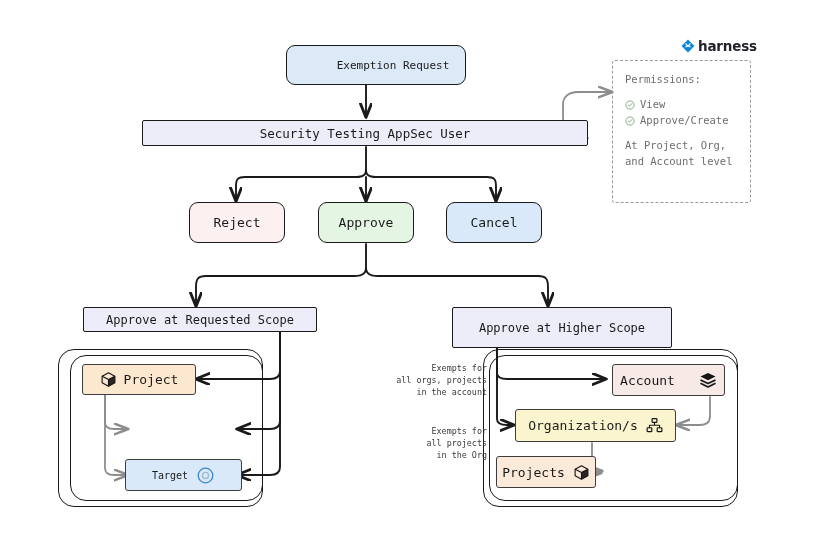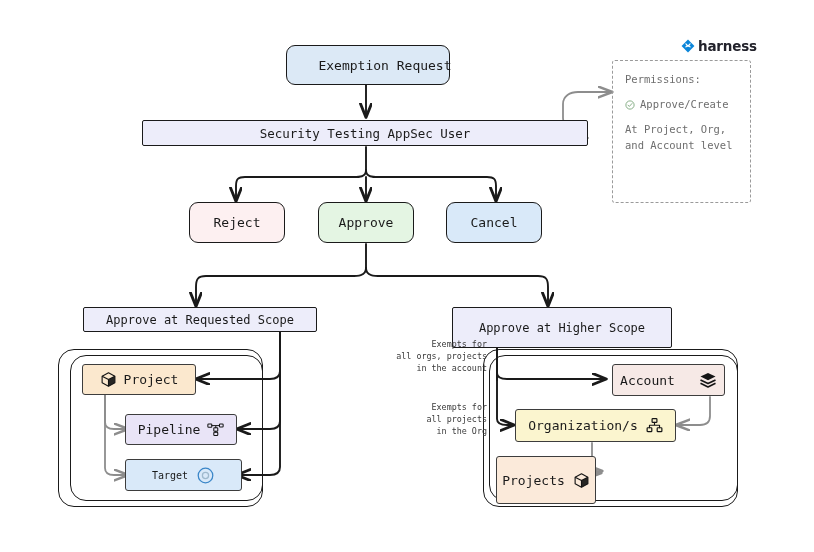--- a/index.html
+++ b/index.html
@@ -15,21 +15,21 @@
   .soft{border:1.3px solid #3d3d3d;border-radius:3px;}
   .ico{display:inline-flex;align-items:center;justify-content:center;vertical-align:middle;}
   .brand{position:absolute;display:flex;align-items:center;gap:3px;
          font-family:"DejaVu Sans","Liberation Sans",sans-serif;
          font-weight:bold;font-size:13.5px;color:#22222b;letter-spacing:-.2px;}
   .permbox{position:absolute;box-sizing:border-box;border:1.6px dashed #9a9a9a;
            border-radius:3px;color:#6e6e6e;font-size:10.5px;line-height:1.52;
            padding:11px 16px 0 12px;}
   .permrow{display:flex;align-items:center;gap:5px;}
   .edgelbl{position:absolute;color:#3a3a3a;font-size:8.4px;line-height:1.42;
-           text-align:right;white-space:pre;}
+           text-align:right;white-space:pre;margin-top:24px;}
   .grp{position:absolute;box-sizing:border-box;border:1.6px solid #1a1a1a;border-radius:16px;}
 </style>
 </head>
 <body>
 
 <div id="stage">
 
   <svg class="layer">
     <defs>
       <marker id="ar" markerWidth="9" markerHeight="9" refX="7.4" refY="3.2" orient="auto" markerUnits="strokeWidth">
@@ -102,28 +102,37 @@
   <div class="permbox" style="left:612px;top:60px;width:139px;height:143px;">
     <div>Permissions:</div>
     <div style="height:9px"></div>
     <div class="permrow">
       <span class="ico">
         <svg width="10" height="10" viewBox="0 0 16 16">
           <circle cx="8" cy="8" r="6.6" fill="none" stroke="#6f9e6f" stroke-width="1.3"></circle>
           <path d="M4.8 8.2 L6.9 10.3 L11.2 5.6" fill="none" stroke="#6f9e6f" stroke-width="1.3" stroke-linecap="round" stroke-linejoin="round"></path>
         </svg>
       </span>
+      <span>View</span>
+    </div>
+    <div class="permrow">
+      <span class="ico">
+        <svg width="10" height="10" viewBox="0 0 16 16">
+          <circle cx="8" cy="8" r="6.6" fill="none" stroke="#6f9e6f" stroke-width="1.3"></circle>
+          <path d="M4.8 8.2 L6.9 10.3 L11.2 5.6" fill="none" stroke="#6f9e6f" stroke-width="1.3" stroke-linecap="round" stroke-linejoin="round"></path>
+        </svg>
+      </span>
       <span>Approve/Create</span>
     </div>
     <div style="height:9px"></div>
     <div>At Project, Org,</div>
     <div>and Account level</div>
   </div>
 
-  <div class="nodebox rnd" style="left:286px;top:45px;width:164px;height:40px;background:#dce9f6;font-size:13px;padding-left:34px;">
+  <div class="nodebox rnd" style="left:286px;top:45px;width:180px;height:40px;background:#dce9f6;font-size:11px;padding-left:34px;">
     <span class="lbl">Exemption Request</span>
   </div>
 
   <div class="nodebox sq" style="left:142px;top:120px;width:446px;height:26px;background:#ededfa;font-size:12.5px;">
     <span class="lbl">Security Testing AppSec User</span>
   </div>
 
   <div class="nodebox rnd" style="left:189px;top:202px;width:96px;height:41px;background:#fdf0f1;font-size:13px;">
     <span class="lbl">Reject</span>
   </div>
@@ -145,32 +154,20 @@
     <span class="ico">
       <svg width="17" height="17" viewBox="0 0 24 24">
         <path d="M12 2.6 L21 7.3 L21 16.7 L12 21.4 L3 16.7 L3 7.3 Z" fill="none" stroke="#151515" stroke-width="1.6" stroke-linejoin="round"></path>
         <path d="M3 7.3 L12 12 L21 7.3 M12 12 L12 21.4" fill="none" stroke="#151515" stroke-width="1.6" stroke-linejoin="round"></path>
         <path d="M12 12 L21 7.3 L21 16.7 L12 21.4 Z" fill="#151515" opacity="0.92"></path>
       </svg>
     </span>
     <span class="lbl">Project</span>
   </div>
 
-  <div class="nodebox soft" style="left:125px;top:414px;width:112px;height:31px;background:#e9e4f7;font-size:13px;gap:7px;">
-    <span class="lbl">Pipeline</span>
-    <span class="ico">
-      <svg width="17" height="15" viewBox="0 0 24 20">
-        <rect x="1.2" y="2.2" width="5.6" height="4.6" rx="1.1" fill="none" stroke="#151515" stroke-width="1.5"></rect>
-        <rect x="9.6" y="7.6" width="5.6" height="4.8" rx="1.1" fill="none" stroke="#151515" stroke-width="1.5"></rect>
-        <rect x="9.6" y="13.8" width="5.6" height="4.6" rx="1.1" fill="none" stroke="#151515" stroke-width="1.5"></rect>
-        <rect x="17.6" y="2.2" width="5.2" height="4.4" rx="1.1" fill="none" stroke="#151515" stroke-width="1.5"></rect>
-        <path d="M6.8 4.5 L12.4 4.5 L12.4 7.6 M12.4 4.5 L17.6 4.5 M12.4 12.4 L12.4 13.8" fill="none" stroke="#151515" stroke-width="1.4" stroke-linecap="round" stroke-linejoin="round"></path>
-      </svg>
-    </span>
-  </div>
 
   <div class="nodebox soft" style="left:125px;top:459px;width:117px;height:32px;background:#d9e9f9;font-size:10px;gap:8px;">
     <span class="lbl">Target</span>
     <span class="ico">
       <svg width="19" height="19" viewBox="0 0 24 24">
         <circle cx="12" cy="12" r="9.2" fill="none" stroke="#3a86c8" stroke-width="1.6"></circle>
         <circle cx="12" cy="12" r="3.9" fill="none" stroke="#9fb9cd" stroke-width="1.6"></circle>
       </svg>
     </span>
   </div>
@@ -191,21 +188,21 @@
     <span class="ico">
       <svg width="17" height="17" viewBox="0 0 24 24">
         <rect x="8.6" y="2.2" width="6.8" height="5.4" rx="1" fill="none" stroke="#151515" stroke-width="1.7"></rect>
         <rect x="1.6" y="15.2" width="6.6" height="5.4" rx="1" fill="none" stroke="#151515" stroke-width="1.7"></rect>
         <rect x="15.8" y="15.2" width="6.6" height="5.4" rx="1" fill="none" stroke="#151515" stroke-width="1.7"></rect>
         <path d="M12 7.6 L12 11.6 M4.9 15.2 L4.9 11.6 L19.1 11.6 L19.1 15.2" fill="none" stroke="#151515" stroke-width="1.6" stroke-linecap="round" stroke-linejoin="round"></path>
       </svg>
     </span>
   </div>
 
-  <div class="nodebox soft" style="left:496px;top:456px;width:100px;height:48px;background:#fbeada;font-size:13px;gap:8px;">
+  <div class="nodebox soft" style="left:496px;top:456px;width:100px;height:32px;background:#fbeada;font-size:13px;gap:8px;">
     <span class="lbl">Projects</span>
     <span class="ico">
       <svg width="17" height="17" viewBox="0 0 24 24">
         <path d="M12 2.6 L21 7.3 L21 16.7 L12 21.4 L3 16.7 L3 7.3 Z" fill="none" stroke="#151515" stroke-width="1.6" stroke-linejoin="round"></path>
         <path d="M3 7.3 L12 12 L21 7.3 M12 12 L12 21.4" fill="none" stroke="#151515" stroke-width="1.6" stroke-linejoin="round"></path>
         <path d="M12 12 L21 7.3 L21 16.7 L12 21.4 Z" fill="#151515" opacity="0.92"></path>
       </svg>
     </span>
   </div>
 

